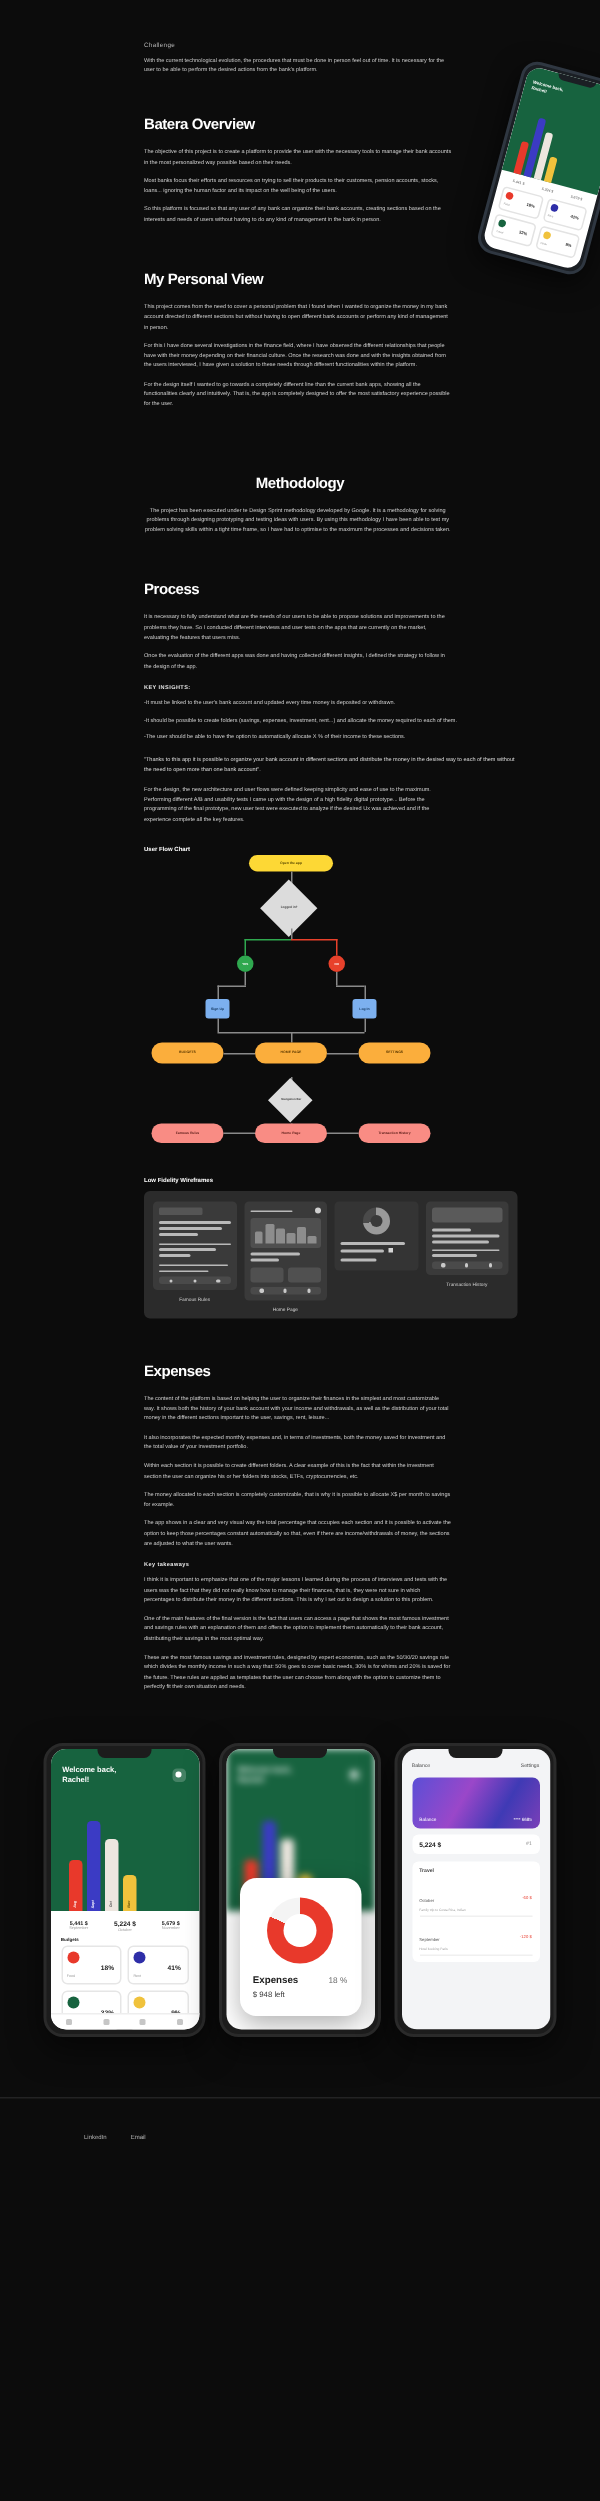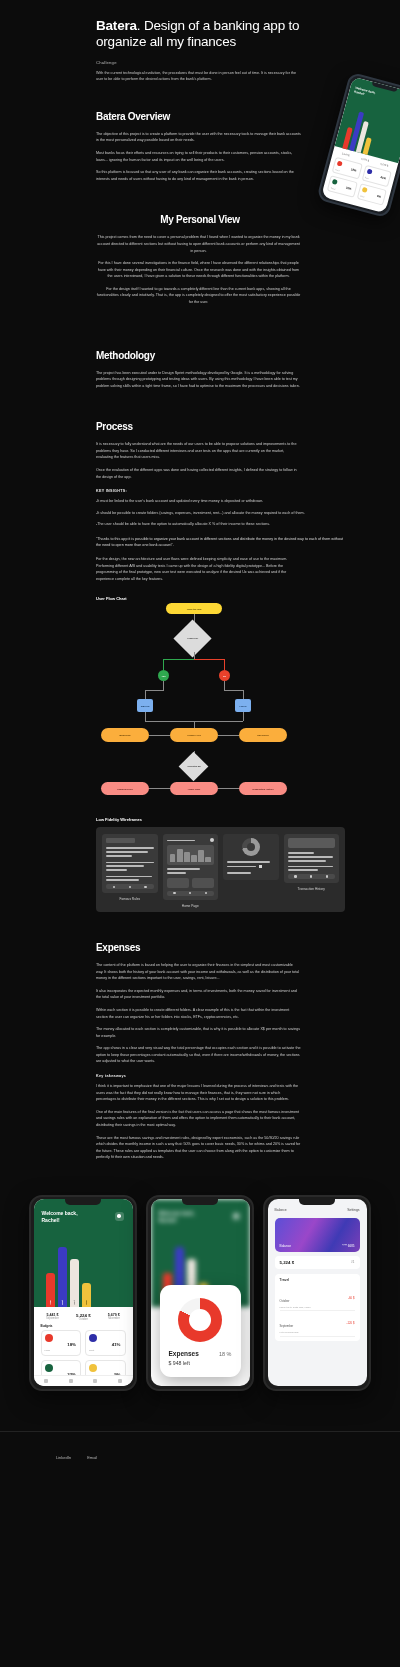--- a/index.html
+++ b/index.html
@@ -22,22 +22,22 @@
   }
   p.body {
     font-size:3.7px; line-height:1.78; color:#cfcfcf; margin-bottom:6px; max-width:205px;
   }
   .kicker { font-size:3.7px; color:#e8e8e8; font-weight:700; letter-spacing:.3px; margin:9px 0 5px; }
   .bullet { font-size:3.7px; line-height:1.78; color:#cfcfcf; margin-bottom:5px; }
   .quote { font-size:3.7px; line-height:1.78; color:#dcdcdc; font-style:normal; margin:8px 0 7px; }
 
   
   .sec-overview { padding:28px 96px 0 96px; position:relative; }
-  .sec-personal { padding:26px 96px 0 96px;text-align:center; }
-  .sec-method   { padding:38px 96px 0 96px; }
+  .sec-personal { padding:26px 96px 0 96px; }
+  .sec-method   { padding:38px 96px 0 96px;text-align:center; }
   .sec-process  { padding:26px 55px 0 96px; }
   .sec-features { padding:30px 96px 0 96px; }
 
   
   .hero-phone {
     position:absolute; right:-6px; top:-4px;
     width:74px; height:132px; border-radius:11px;
     background:#1b1f24; border:2px solid #2f3741;
     transform:rotate(15deg); overflow:hidden;
     box-shadow:0 6px 18px rgba(0,0,0,.6);
@@ -173,21 +173,20 @@
   
   .footer { margin-top:40px; height:52px; border-top:0.5px solid #232323; display:flex; align-items:center; gap:16px; padding-left:56px;}
   .footer a { font-size:4px; color:#b5b5b5; text-decoration:none; }
 </style>
 </head>
 <body>
 
 <div class="page">
 
   <section class="hero">
-    <h1><b>Batera</b><span>. Design of a banking app to organize all my finances</span></h1>
     <div class="challenge-label">Challenge</div>
     <div class="challenge-body">With the current technological evolution, the procedures that must be done in person feel out of time. It is necessary for the user to be able to perform the desired actions from the bank's platform.</div>
   </section>
 
   <section class="sec-overview">
     <h2 class="section">Batera Overview</h2>
     <p class="body">The objective of this project is to create a platform to provide the user with the necessary tools to manage their bank accounts in the most personalized way possible based on their needs.</p>
     <p class="body">Most banks focus their efforts and resources on trying to sell their products to their customers, pension accounts, stocks, loans... ignoring the human factor and its impact on the well being of the users.</p>
     <p class="body">So this platform is focused so that any user of any bank can organize their bank accounts, creating sections based on the interests and needs of users without having to do any kind of management in the bank in person.</p>
 

